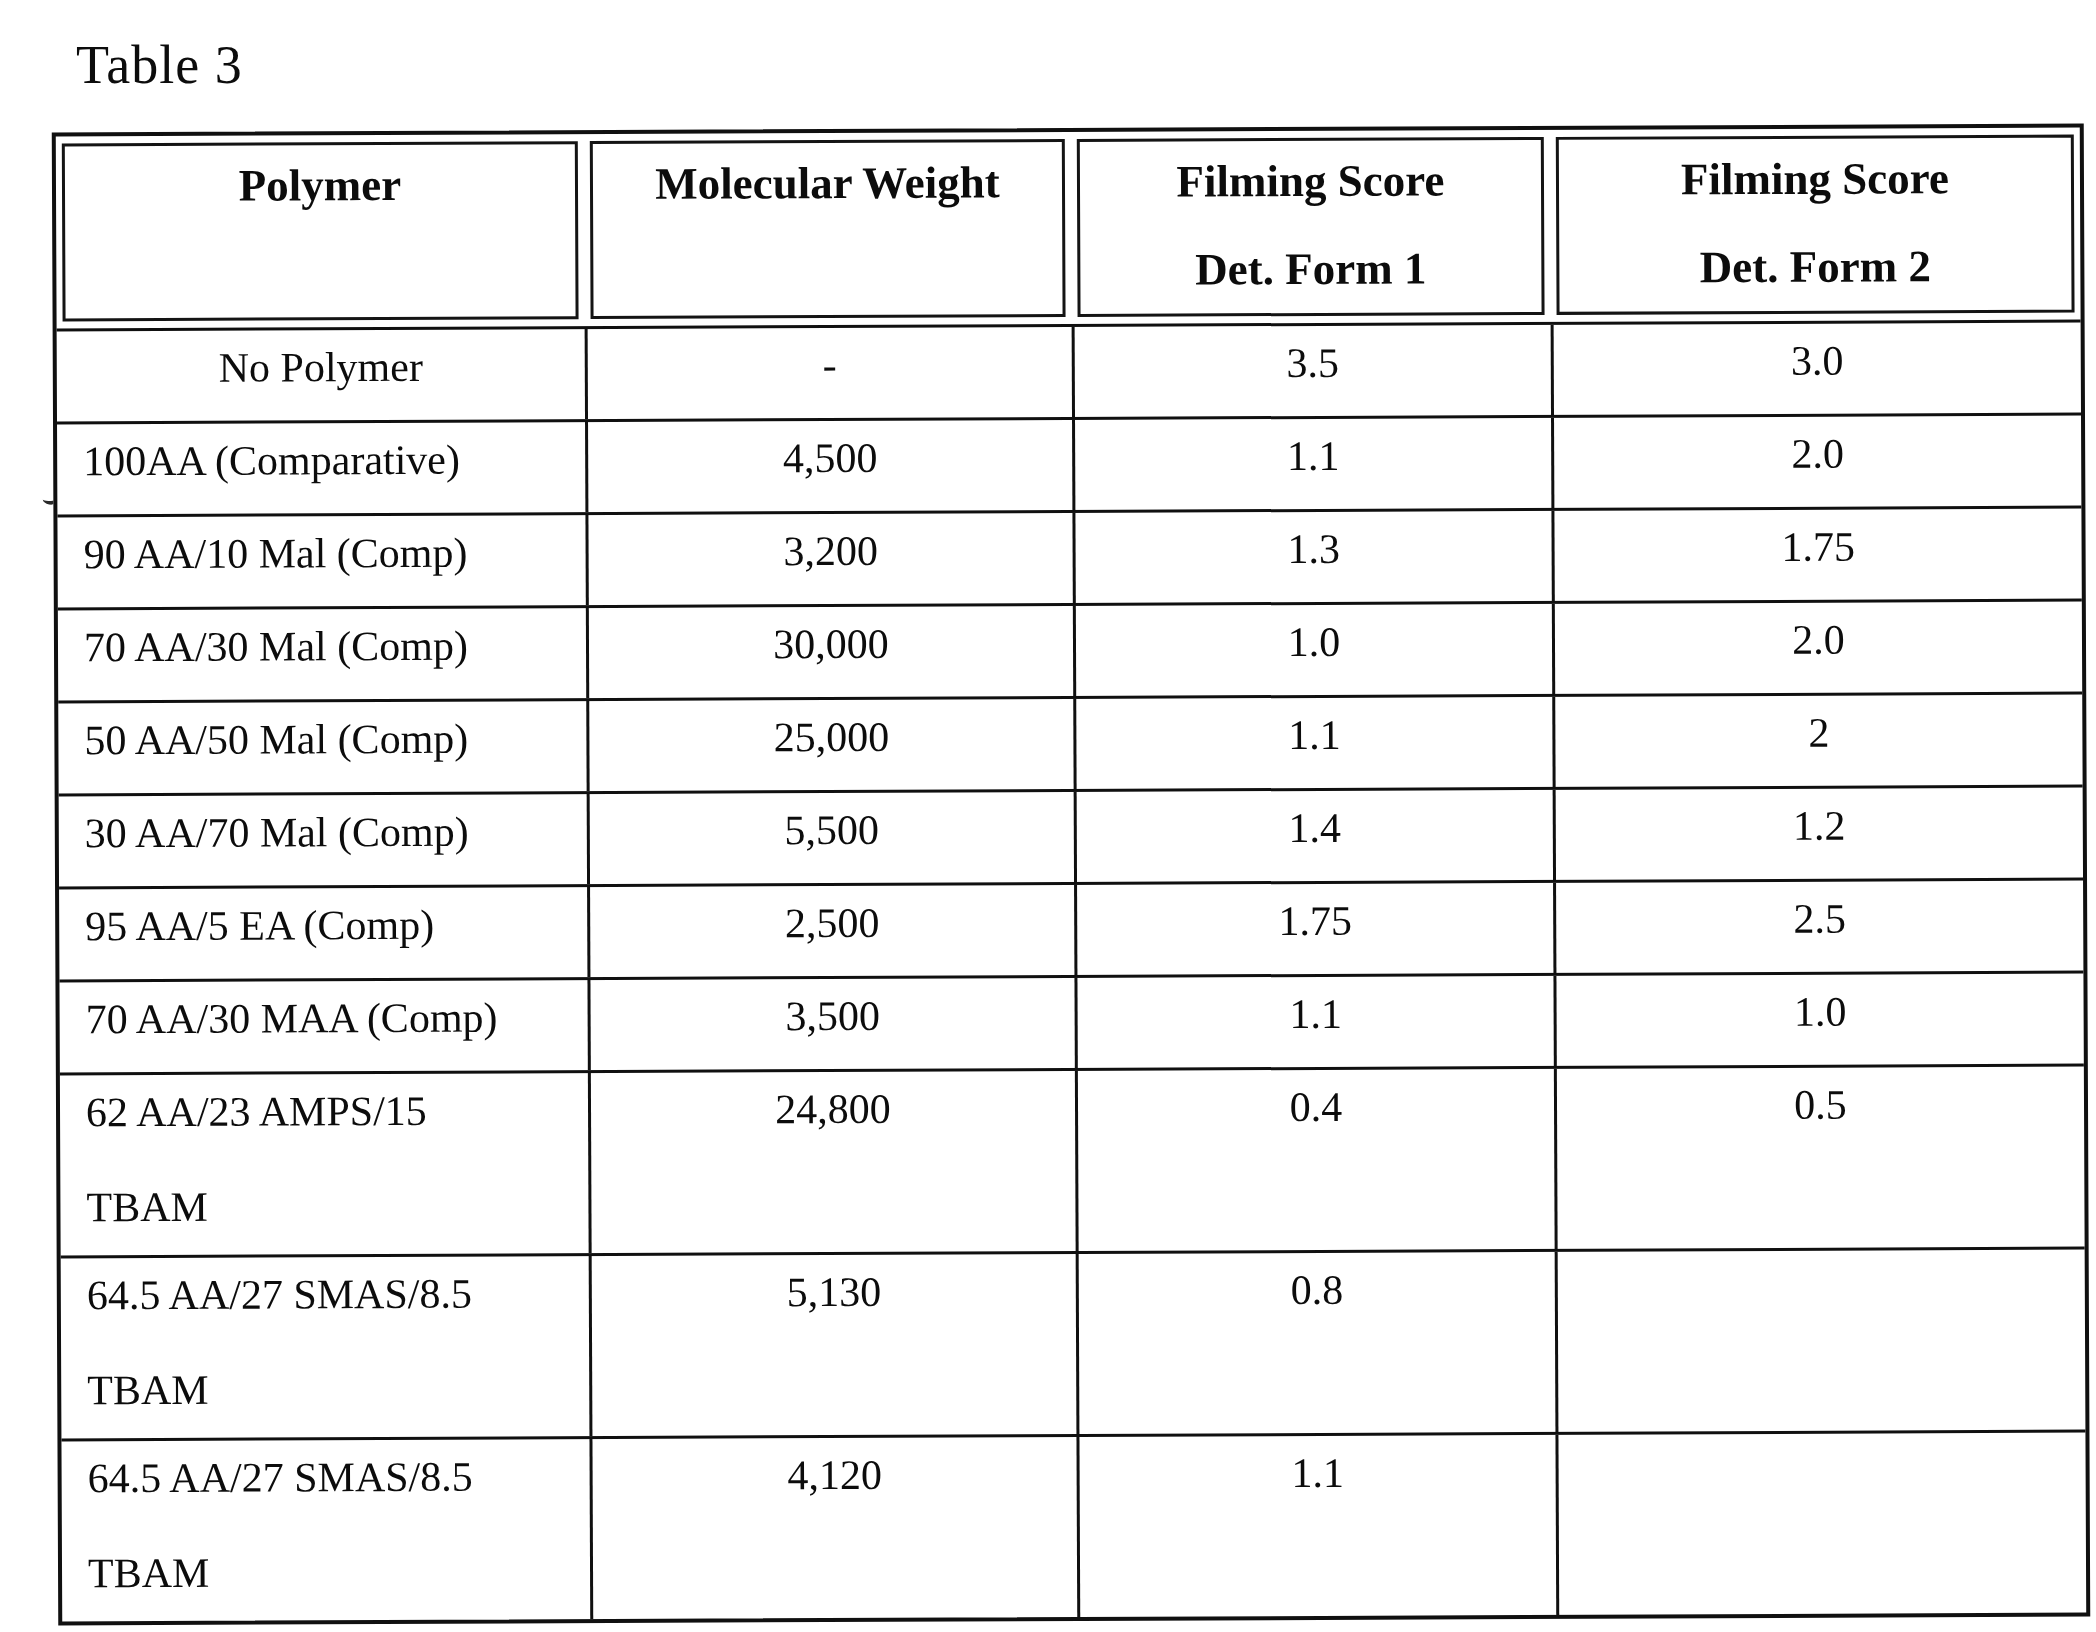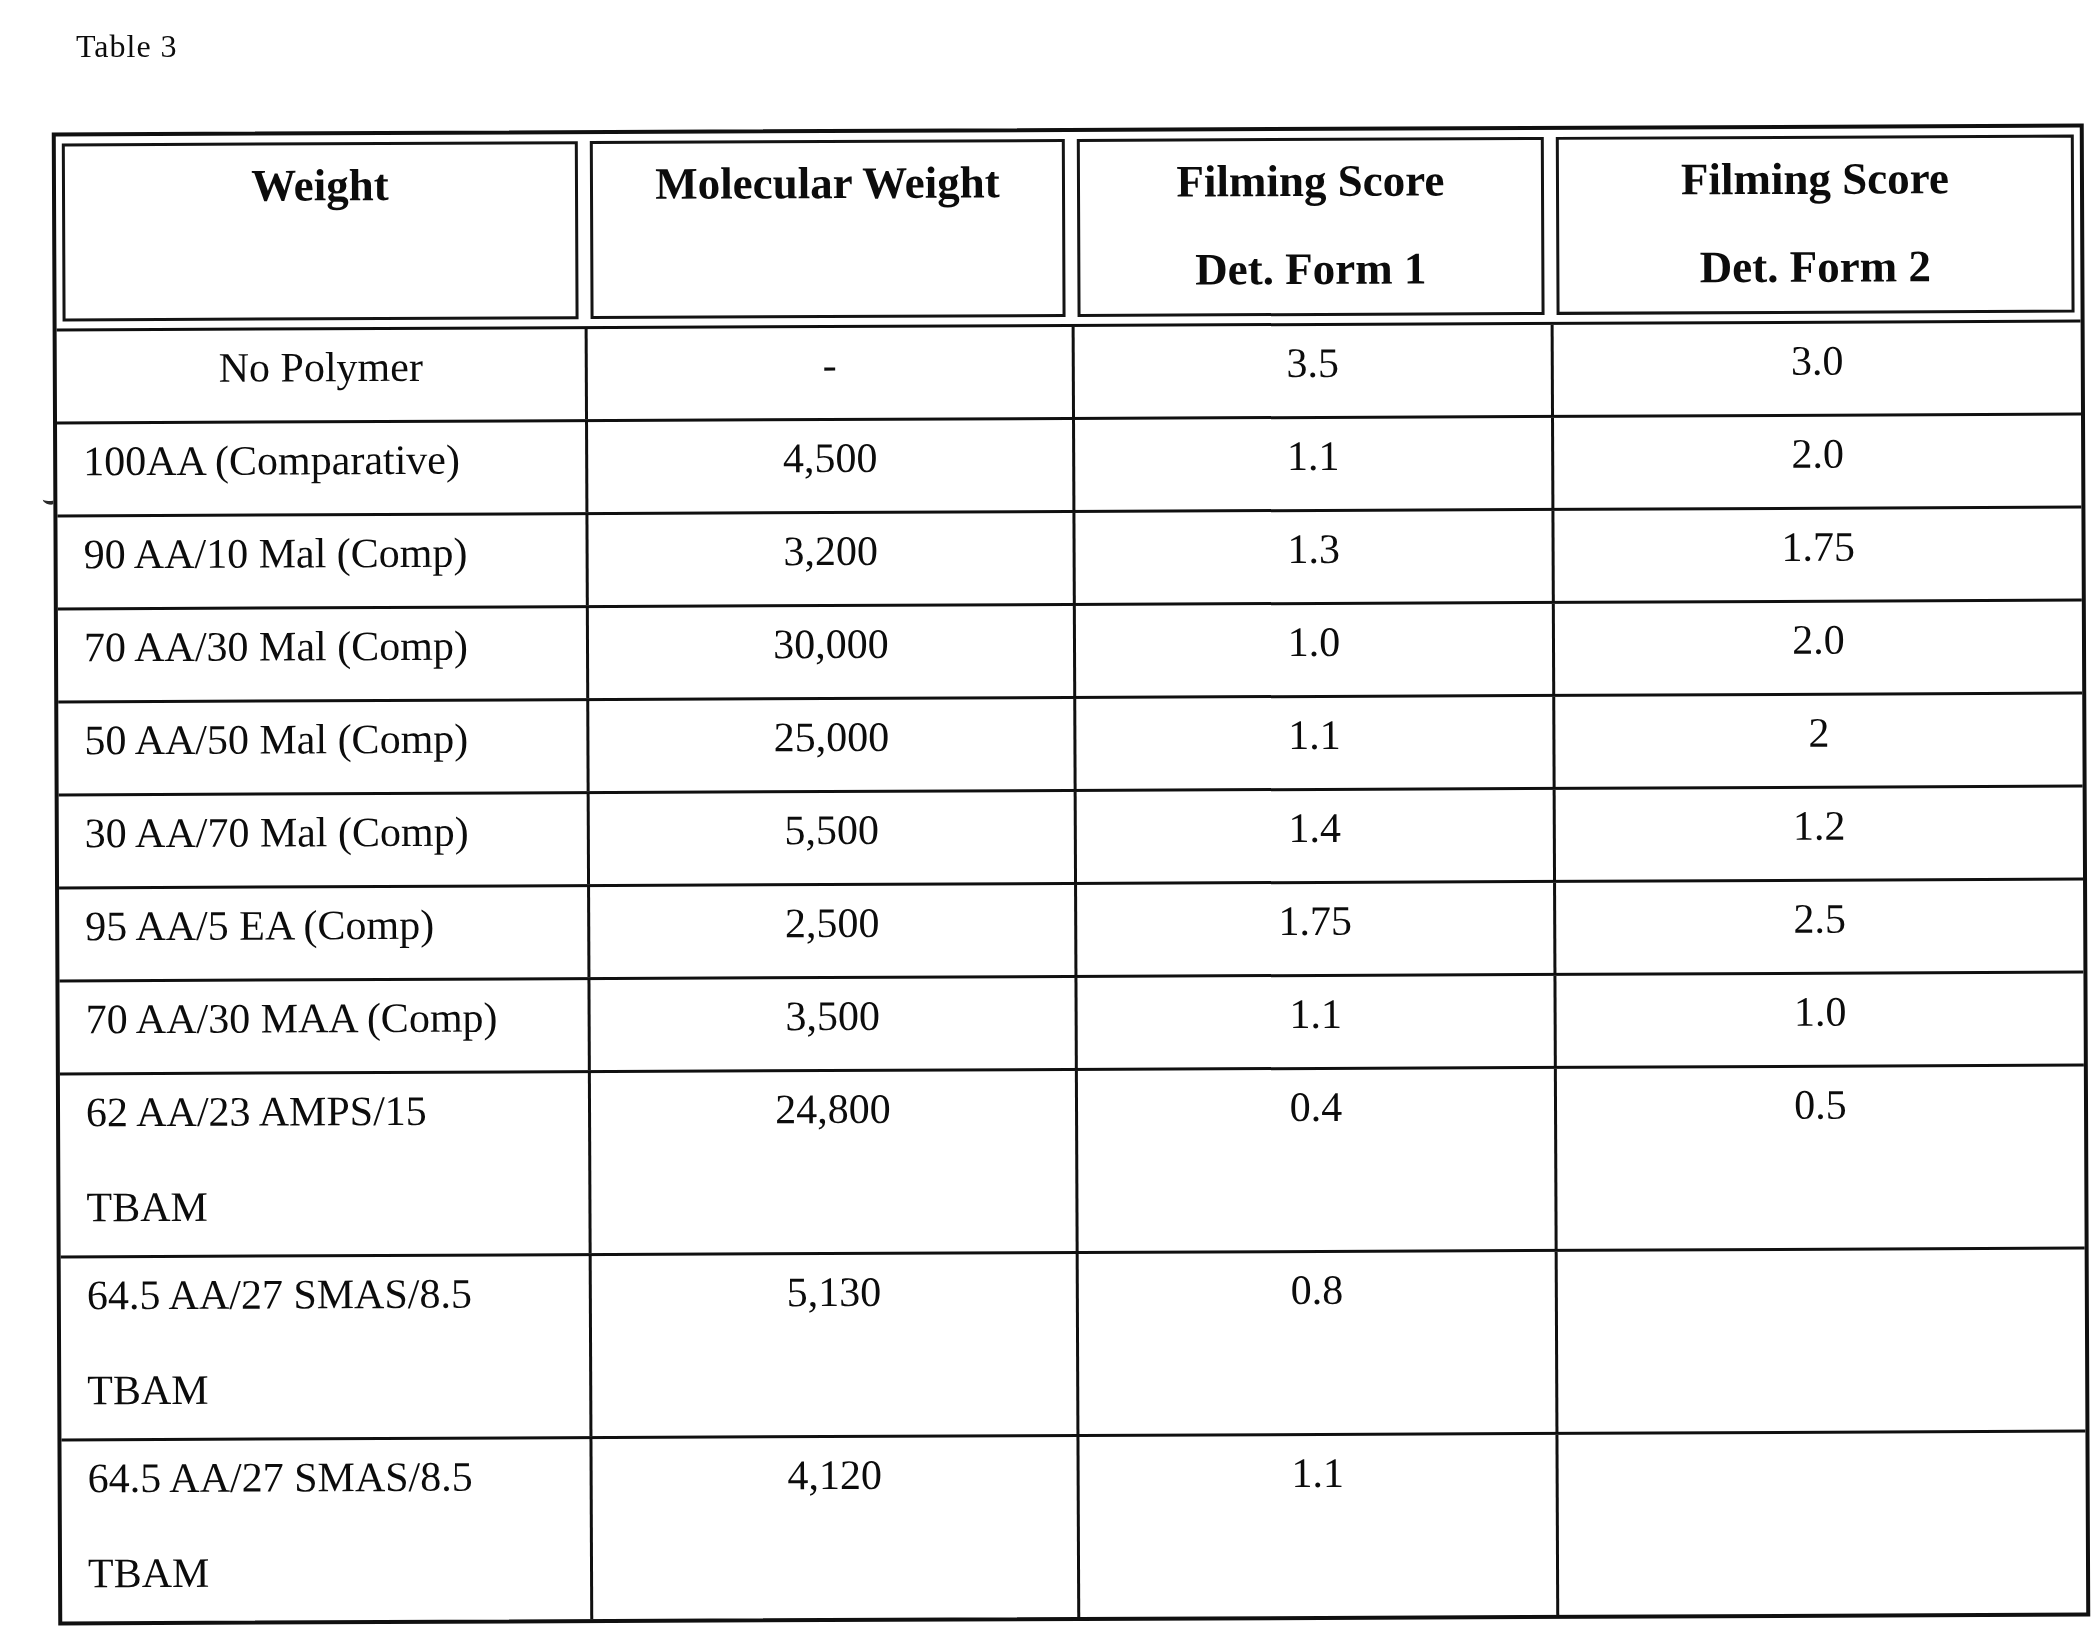--- a/index.html
+++ b/index.html
@@ -5,22 +5,22 @@
   html,body { margin:0; padding:0; }
   body {
     width:2096px; height:1632px;
     background:#ffffff;
     font-family:"Liberation Serif","DejaVu Serif",serif;
     color:#0c0c0c;
     position:relative;
     overflow:hidden;
   }
   .title {
-    position:absolute; left:76px; top:28px;
-    font-size:32px; letter-spacing:1px;
+    position:absolute; left:76px; top:34px;
+    font-size:54px; letter-spacing:1px;
   }
   .scan-artifact {
     position:absolute; left:42px; top:486px;
     width:28px; height:14px;
     border-bottom:4px solid #2a2a2a;
     border-radius:0 0 60% 40%;
     transform:rotate(-10deg);
   }
   .dtable {
     position:absolute; left:55px; top:128px;
@@ -77,21 +77,21 @@
 </head>
 <body>
 
 <div class="title">Table 3</div>
 <div class="scan-artifact"></div>
 
 <div class="dtable">
 
   <div class="header-row">
     <div class="hcell">
-      <span class="h1">Weight</span>
+      <span class="h1">Polymer</span>
 
     </div>
     <div class="hcell">
       <span class="h1">Molecular Weight</span>
 
     </div>
     <div class="hcell">
       <span class="h1">Filming Score</span>
       <span class="h2">Det. Form 1</span>
     </div>

